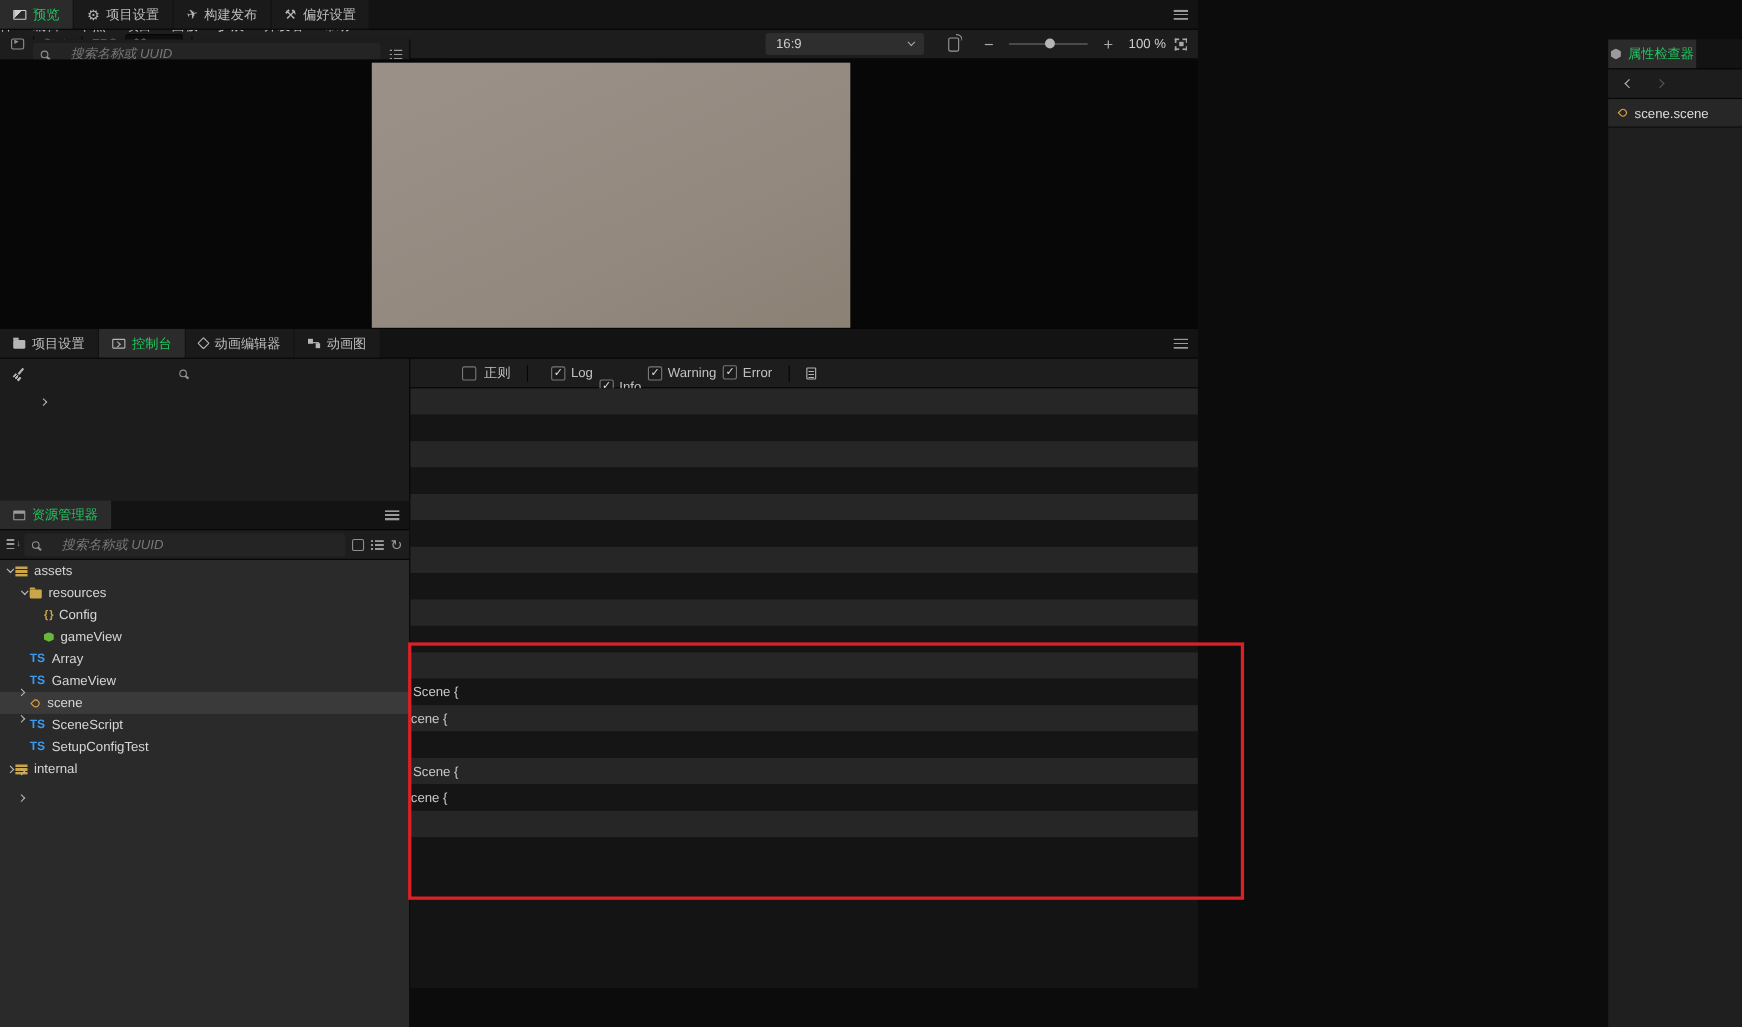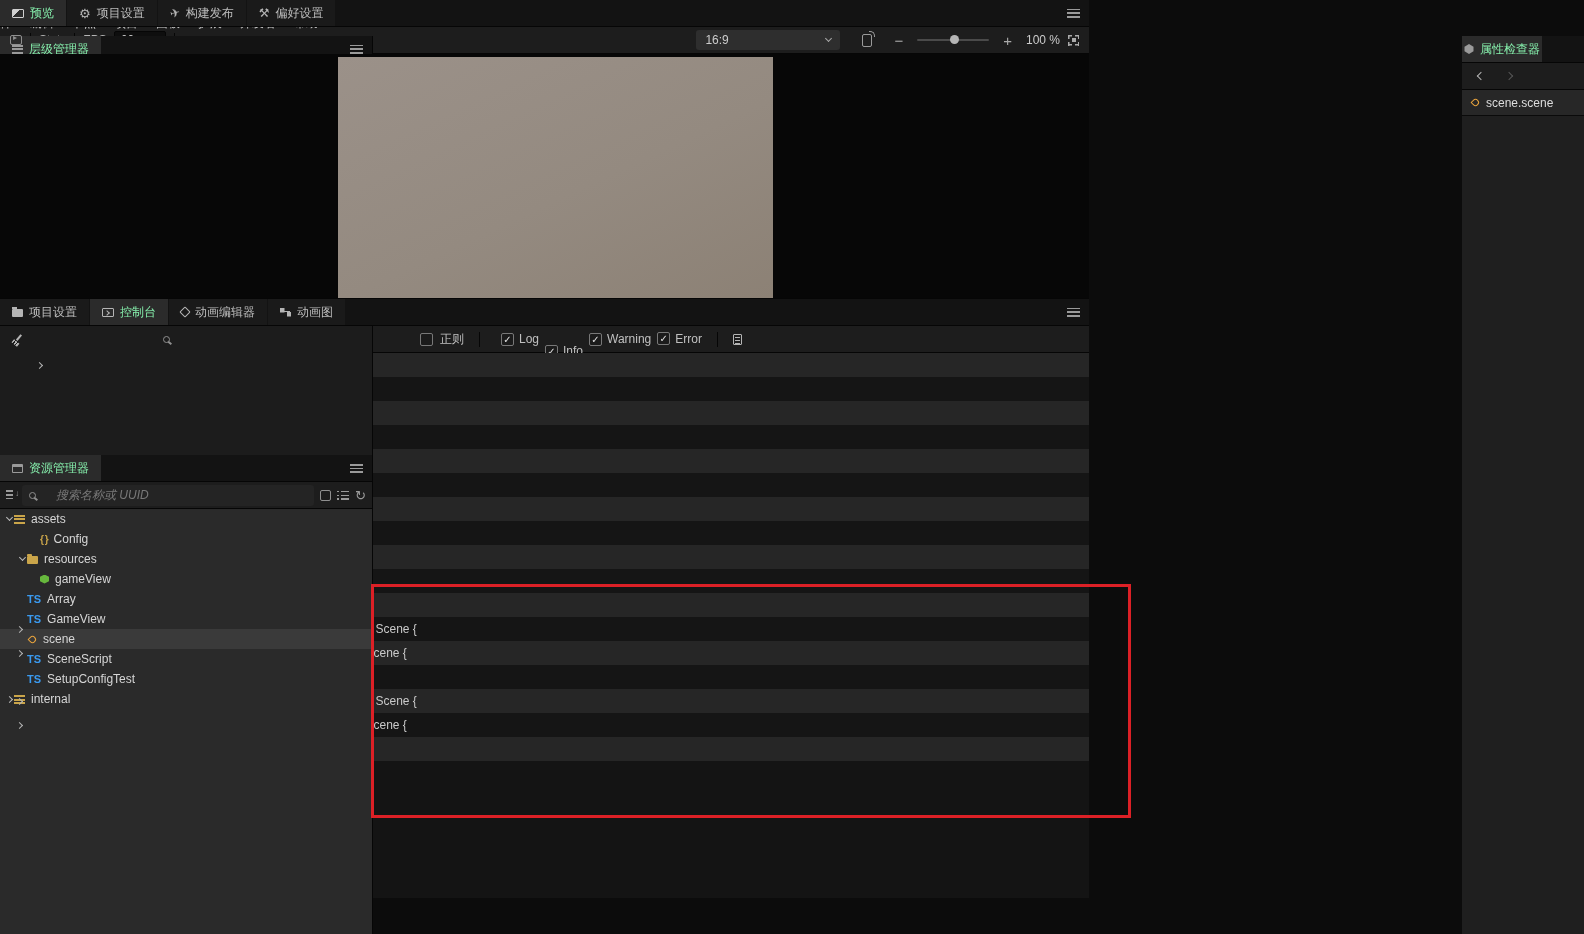--- a/index.html
+++ b/index.html
@@ -43,21 +43,21 @@
       linear-gradient(#9a9a9a,#9a9a9a),linear-gradient(#9a9a9a,#9a9a9a),linear-gradient(#9a9a9a,#9a9a9a);
     background-position:0 0,100% 0,0 100%,100% 100%,58% 58%;
     background-size:6px 6px,6px 6px,6px 6px,3.5px 3.5px,3.5px 3.5px; }
 
   
   .panel { position:absolute; background:#1c1c1c; }
   .tabbar { height:27px; background:#131313; display:flex; align-items:stretch; position:relative;
     border-bottom:1px solid #060606; }
   .tab { display:flex; align-items:center; gap:6px; padding:0 12px; font-size:12px; color:#bdbdbd;
     background:#1a1a1a; margin-right:1px; }
-  .tab.active { background:#2b2b2b; color:#86efac; }
+  .tab.active { background:#2b2b2b; color:#22c55e; }
   .hamburger { position:absolute; right:9px; top:9px; width:13px; height:9px;
     background:linear-gradient(#9a9a9a 0 1.5px,transparent 1.5px 3.5px,#9a9a9a 3.5px 5px,transparent 5px 7px,#9a9a9a 7px 9px); }
   .toolbar { height:27px; background:#1d1d1d; display:flex; align-items:center;
     border-bottom:1px solid #060606; }
   .tb-sep { width:1px; height:15px; background:#060606; margin:0 8px; }
   .search-box { display:flex; align-items:center; gap:20px; background:#242424; border-radius:3px;
     height:21px; padding:0 7px; }
   .search-box input { background:transparent; border:none; outline:none; color:#cfcfcf;
     font-size:12px; font-style:italic; width:100%; font-family:inherit; }
   .search-box input::placeholder { color:#787878; font-style:italic; }
@@ -237,27 +237,20 @@
         </div>
       <div class="btn-step">
           <span class="step-tri">▶</span>
           <span class="step-bar"></span>
         </div>
     </div>
     <span class="qr-icon"></span>
   </div>
 
   <div id="hierarchy" class="panel">
-    <div class="tabbar">
-      <div class="tab active">
-        <span class="ti i-layers"></span>
-        <span>层级管理器</span>
-      </div>
-      <span class="hamburger"></span>
-    </div>
     <div class="toolbar">
       <div class="search-box">
         <span class="mag"></span>
         <input placeholder="搜索名称或 UUID" style="">
       </div>
       <span class="ti filter-icon" style="margin-left:8px"></span>
     </div>
     <div class="tree" id="hierarchy-tree">
         <div class="tree-row" style="padding-left: 4px;">
           <span class="tree-chev">
@@ -309,31 +302,31 @@
       <span class="ti i-refresh"></span>
     </div>
     <div class="tree" id="assets-tree">
         <div class="tree-row" style="padding-left: 4px;">
           <span class="tree-chev">
             <span class="chev" style="border-color: rgb(187, 187, 187);"></span>
           </span>
           <span class="tree-icon i-stack"></span>
           <span class="lbl">assets</span>
         </div>
-        <div class="tree-row" style="padding-left: 30px;">
-          <span class="tree-chev"></span>
-          <span class="tree-icon i-braces"></span>
-          <span class="lbl">Config</span>
-        </div>
         <div class="tree-row" style="padding-left: 17px;">
           <span class="tree-chev">
             <span class="chev" style="border-color: rgb(187, 187, 187);"></span>
           </span>
           <span class="tree-icon i-folder"></span>
           <span class="lbl">resources</span>
+        </div>
+        <div class="tree-row" style="padding-left: 30px;">
+          <span class="tree-chev"></span>
+          <span class="tree-icon i-braces"></span>
+          <span class="lbl">Config</span>
         </div>
         <div class="tree-row" style="padding-left: 30px;">
           <span class="tree-chev"></span>
           <span class="tree-icon i-cube"></span>
           <span class="lbl">gameView</span>
         </div>
         <div class="tree-row" style="padding-left: 17px;">
           <span class="tree-chev"></span>
           <span class="tree-icon i-ts"></span>
           <span class="lbl">Array</span>

